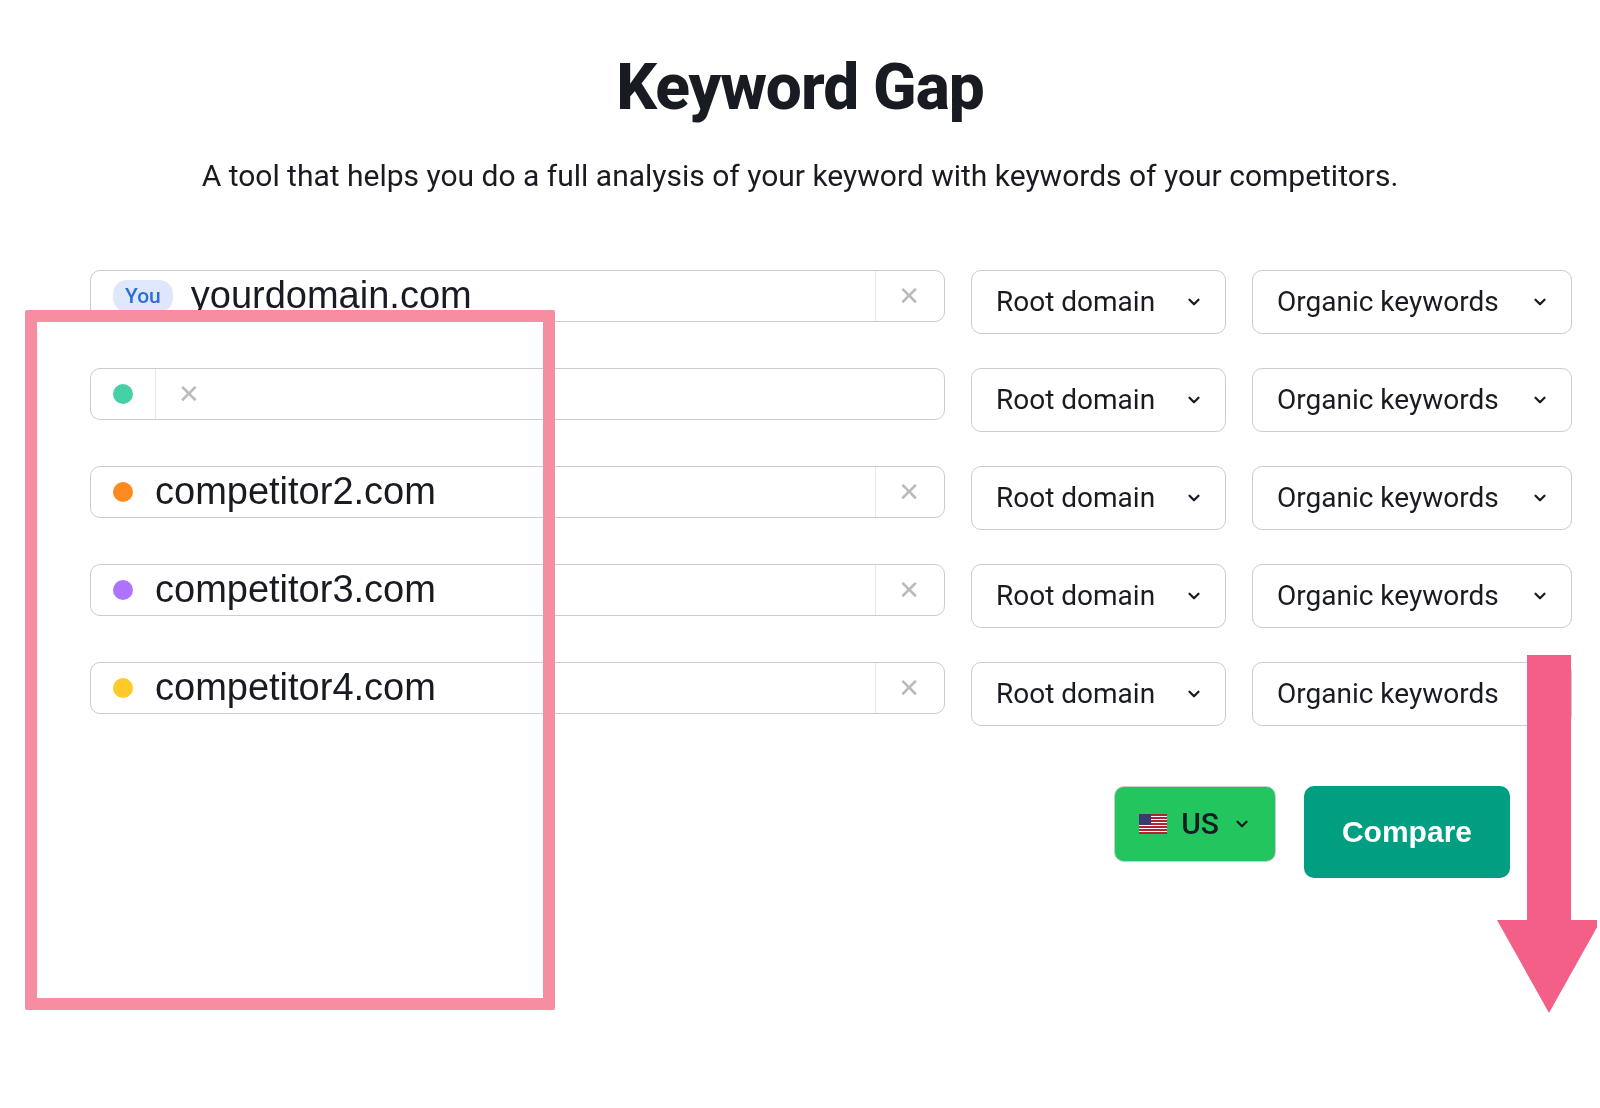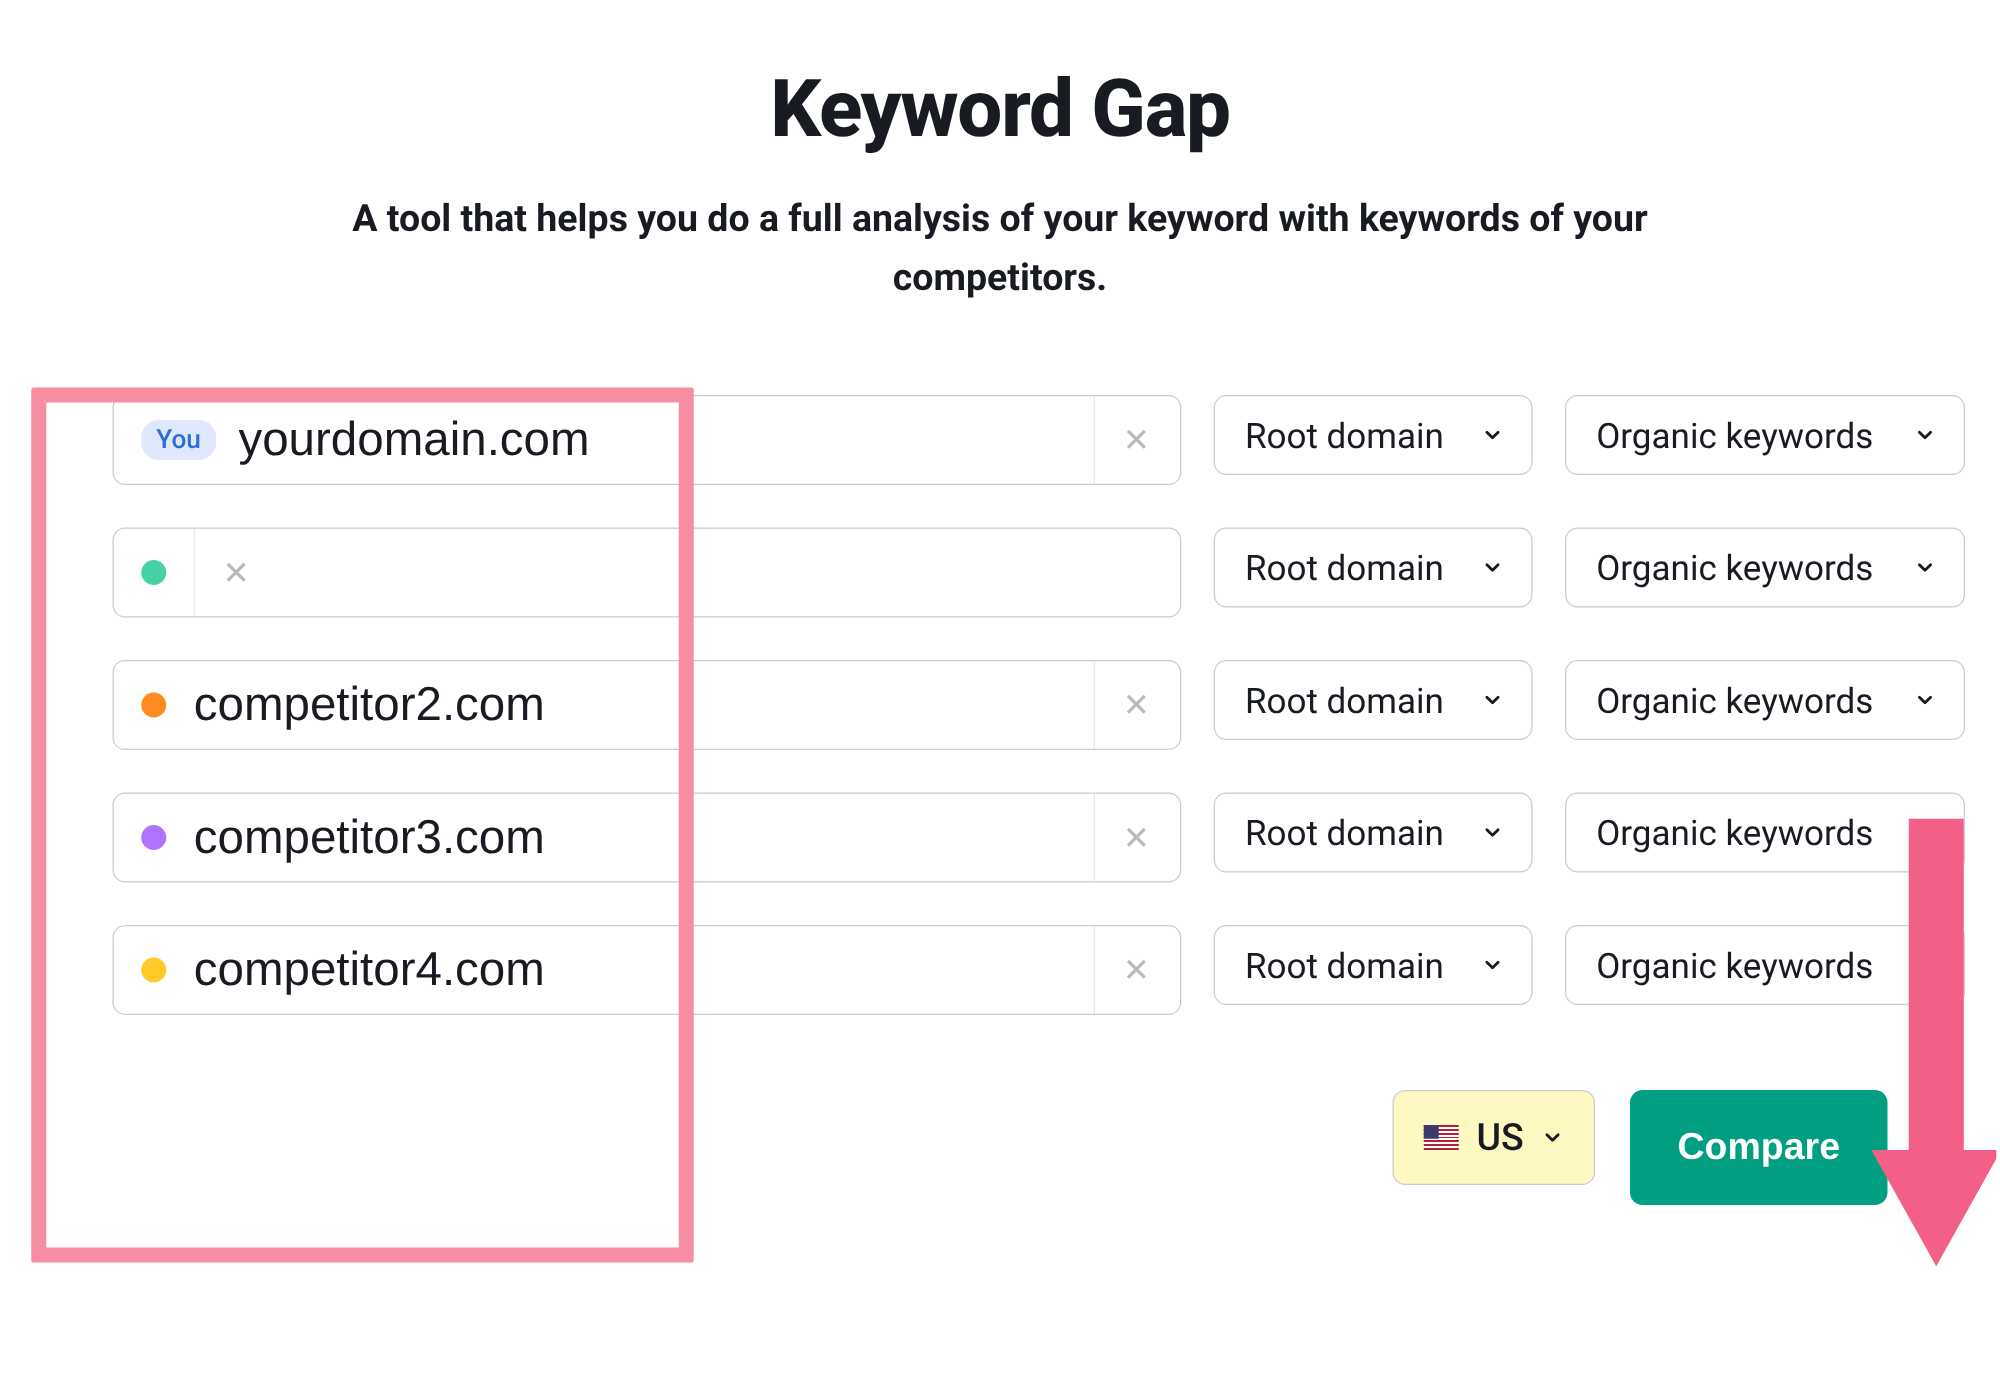--- a/index.html
+++ b/index.html
@@ -16,21 +16,21 @@
     text-align: center;
     font-size: 64px;
     font-weight: 800;
     letter-spacing: -1px;
     margin-top: 10px;
     margin-bottom: 28px;
   }
   .subtitle {
     text-align: center;
     font-size: 30px;
-    font-weight: 700;
+    font-weight: 400;
     color: #191b23;
     line-height: 1.55;
     max-width: 1200px;
     margin: 0 auto 70px auto;
   }
   .rows {
     display: flex;
     flex-direction: column;
     gap: 34px;
     margin-left: 40px;
@@ -40,21 +40,21 @@
     display: flex;
     gap: 26px;
     align-items: stretch;
   }
   .domain-box {
     flex: 0 0 855px;
     display: flex;
     align-items: center;
     border: 1px solid #ccccd0;
     border-radius: 10px;
-    height: 72px;
+    height: 52px;
     padding: 0 18px 0 22px;
     background: #fff;
   }
   .you-badge {
     background: #dfe8fb;
     color: #2d6ed6;
     font-size: 21px;
     font-weight: 500;
     padding: 4px 12px;
     border-radius: 14px;
@@ -118,21 +118,21 @@
   .country-select {
     display: flex;
     align-items: center;
     gap: 14px;
     border: 1px solid #ccccd0;
     border-radius: 10px;
     height: 76px;
     padding: 0 24px;
     font-size: 30px;
     font-weight: 500;
-    background: #fef9c3;
+    background: #22c55e;
     cursor: pointer;
     text-align: right;
   }
   .flag {
     width: 28px;
     height: 20px;
     background: linear-gradient(to bottom,
       #b22234 0 7.7%, #fff 7.7% 15.4%, #b22234 15.4% 23.1%, #fff 23.1% 30.8%,
       #b22234 30.8% 38.5%, #fff 38.5% 46.2%, #b22234 46.2% 53.8%, #fff 53.8% 61.5%,
       #b22234 61.5% 69.2%, #fff 69.2% 76.9%, #b22234 76.9% 84.6%, #fff 84.6% 92.3%,

